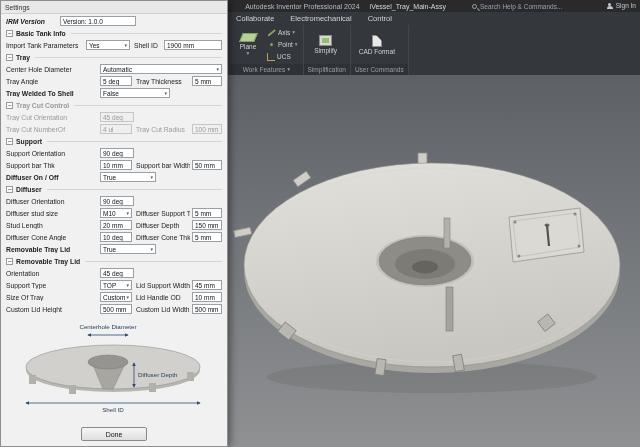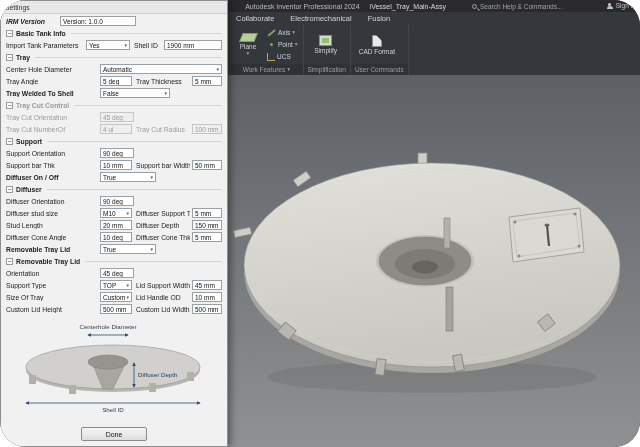--- a/index.html
+++ b/index.html
@@ -1,17 +1,17 @@
 <!DOCTYPE html>
 <html><head>
 <meta charset="utf-8">
 <style>
   * { margin:0; padding:0; box-sizing:border-box; }
   body { width:640px; height:447px; overflow:hidden; font-family:"Liberation Sans",sans-serif; }
-  .root { position:relative; width:640px; height:447px; background:#2b2d30; overflow:hidden;border-radius:26px; }
+  .root { position:relative; width:640px; height:447px; background:#2b2d30; overflow:hidden; }
 
   
   .titlebar { position:absolute; left:0; top:0; right:0; height:12px; background:#2a2a2d; color:#b9bcc0; font-size:7px; }
   .tb-center { position:absolute; left:54%; top:0; height:12px; transform:translateX(-50%); display:flex; gap:10px; align-items:center; white-space:nowrap; }
   .tb-doc { color:#d8dadd; }
   .searchbox { position:absolute; right:72px; top:2px; height:9px; width:96px; display:flex; align-items:center; gap:3px; color:#9ea1a6; font-size:6.5px; }
   .mag { width:5px; height:5px; border:1px solid #9ea1a6; border-radius:50%; position:relative; flex:0 0 auto; }
   .mag::after { content:""; position:absolute; left:4px; top:4px; width:3px; height:1px; background:#9ea1a6; transform:rotate(45deg); }
   .signin { position:absolute; right:4px; top:2px; display:flex; align-items:center; gap:3px; color:#c4c7ca; font-size:6.5px; }
   .person { width:6px; height:6px; position:relative; flex:0 0 auto; }
@@ -84,21 +84,21 @@
     <div class="signin">
       <span class="person"></span>
       <span>Sign In</span>
     </div>
   </div>
 
   <div class="ribbon">
     <div class="rtabs">
       <span class="rtab">Collaborate</span>
       <span class="rtab">Electromechanical</span>
-      <span class="rtab">Fusion</span>
+      <span class="rtab">Control</span>
     </div>
     <div class="rtools">
       <div class="rpanel">
         <div class="rpanel-tools">
           <div class="bigbtn">
             <span class="icon-plane"></span>
             <span>Plane</span>
             <span class="caret">▾</span>
           </div>
           <div class="smallcol">

